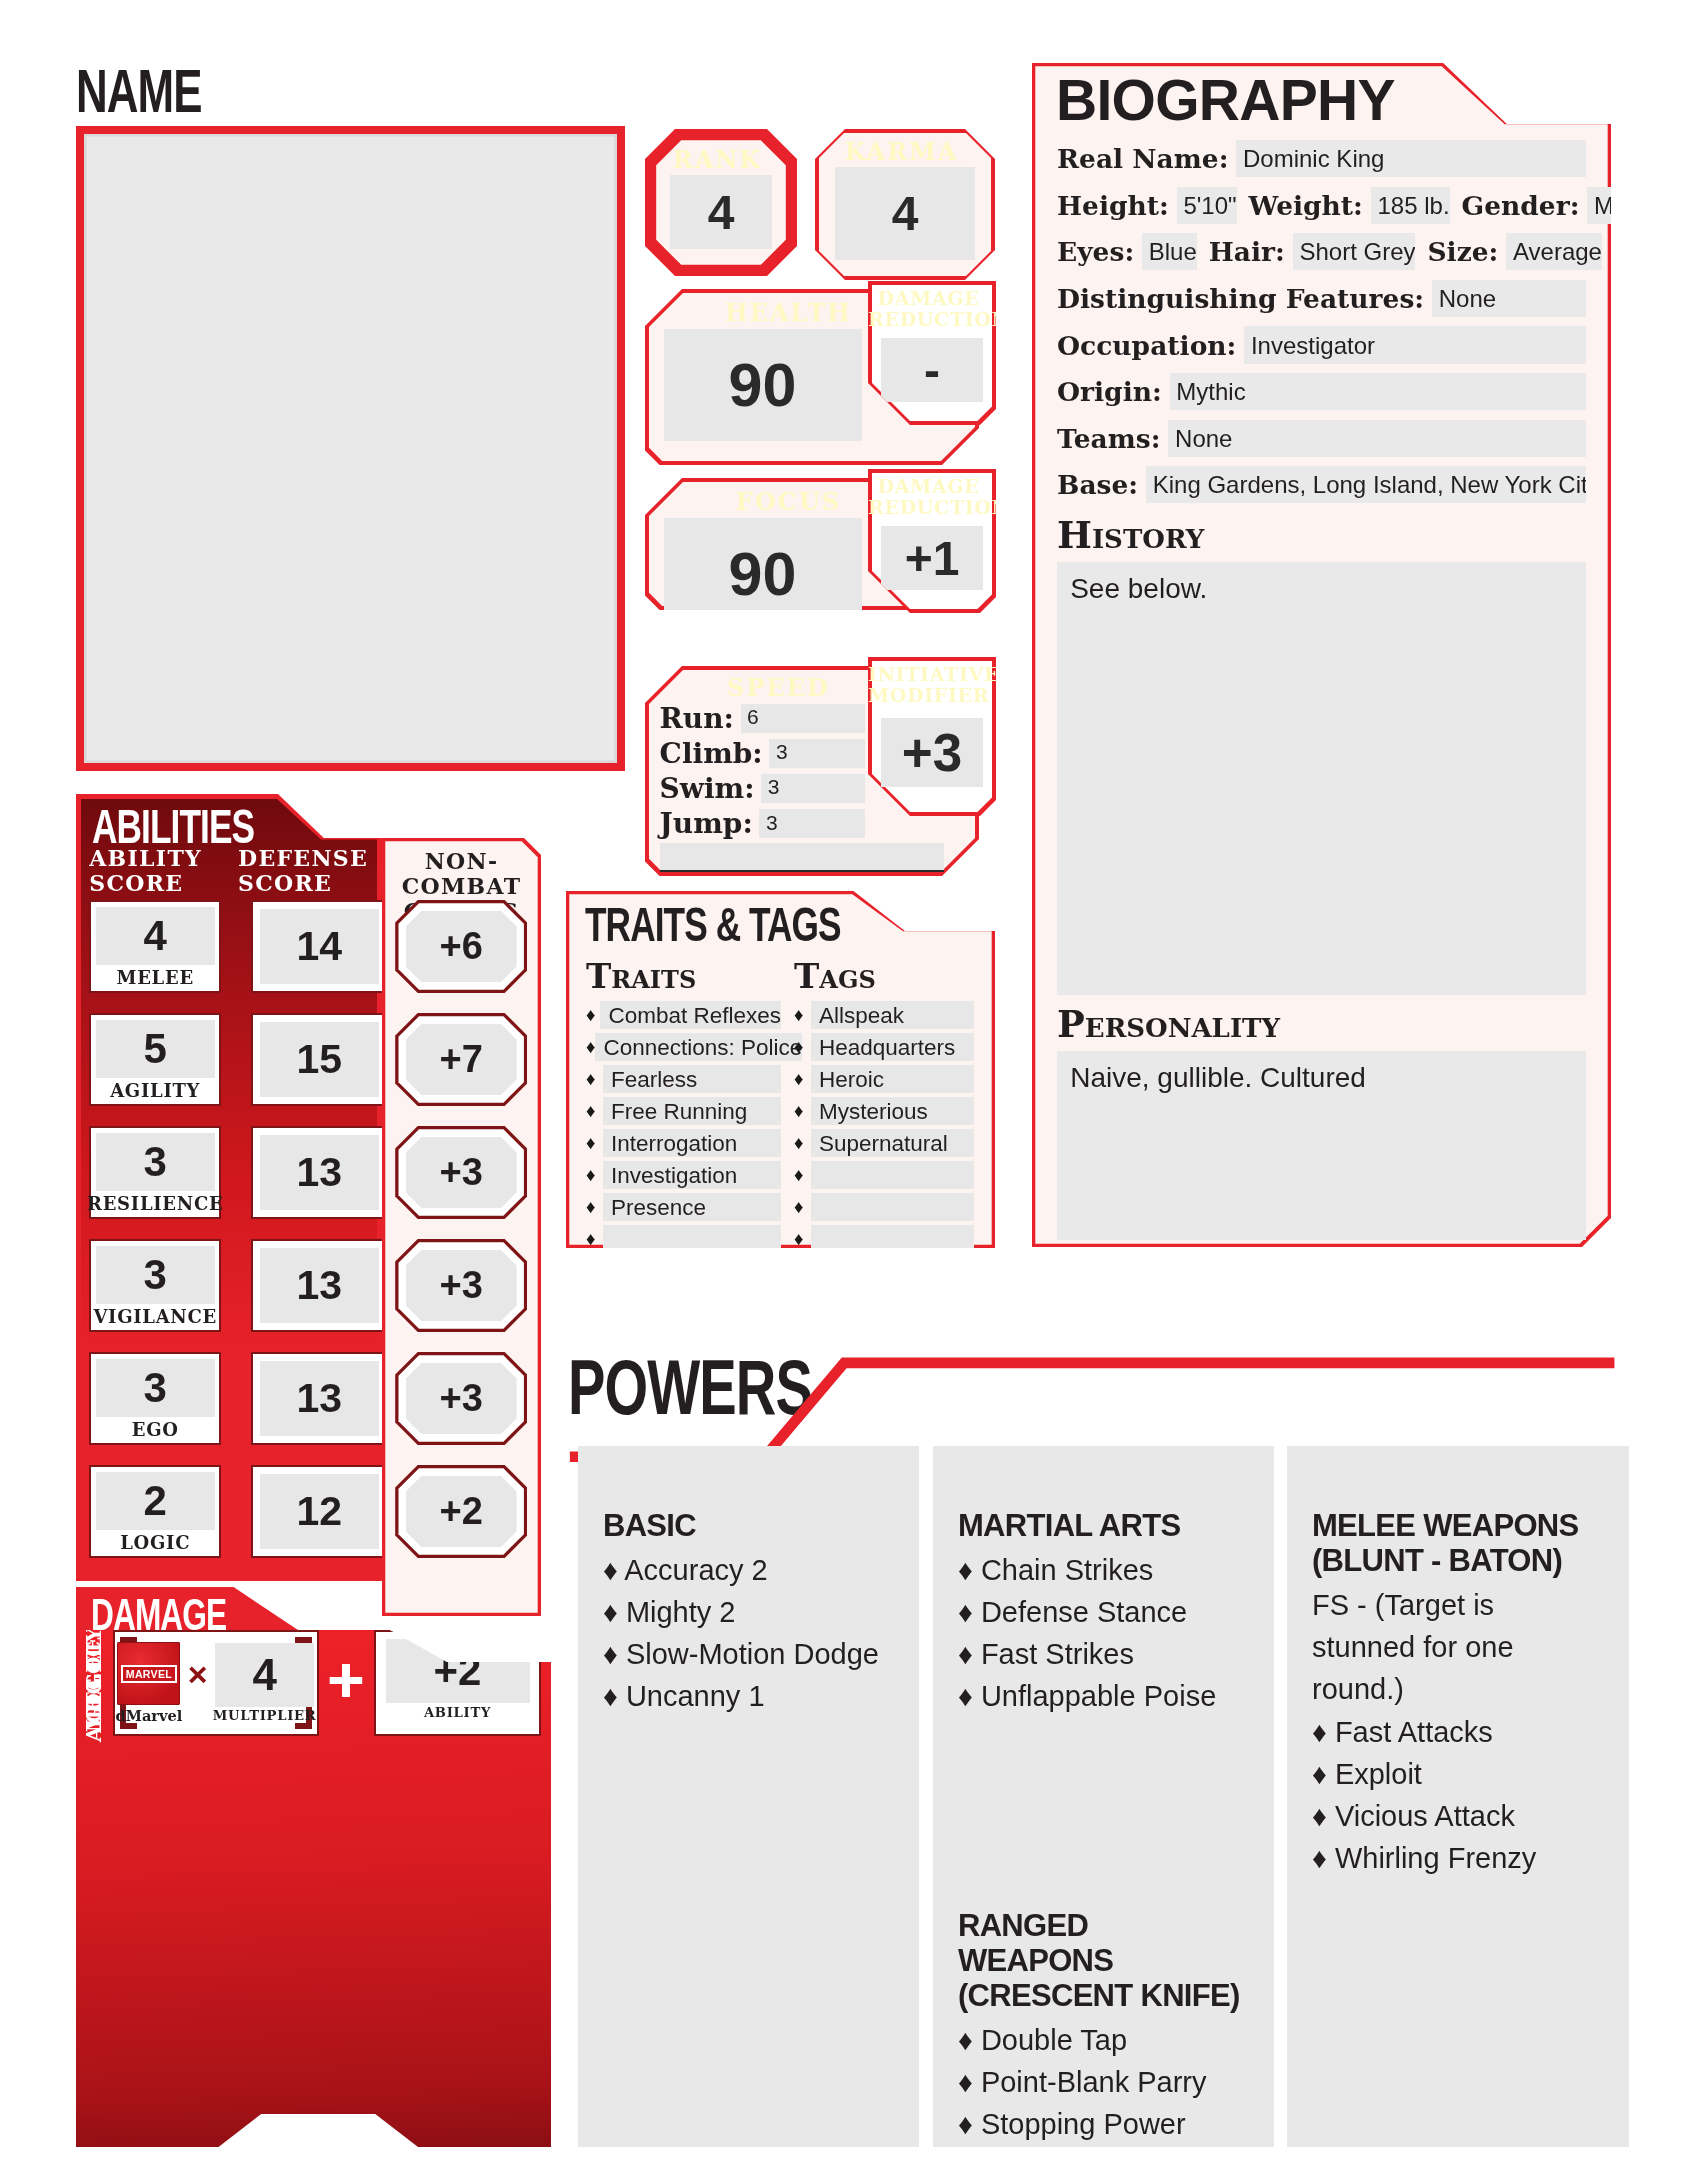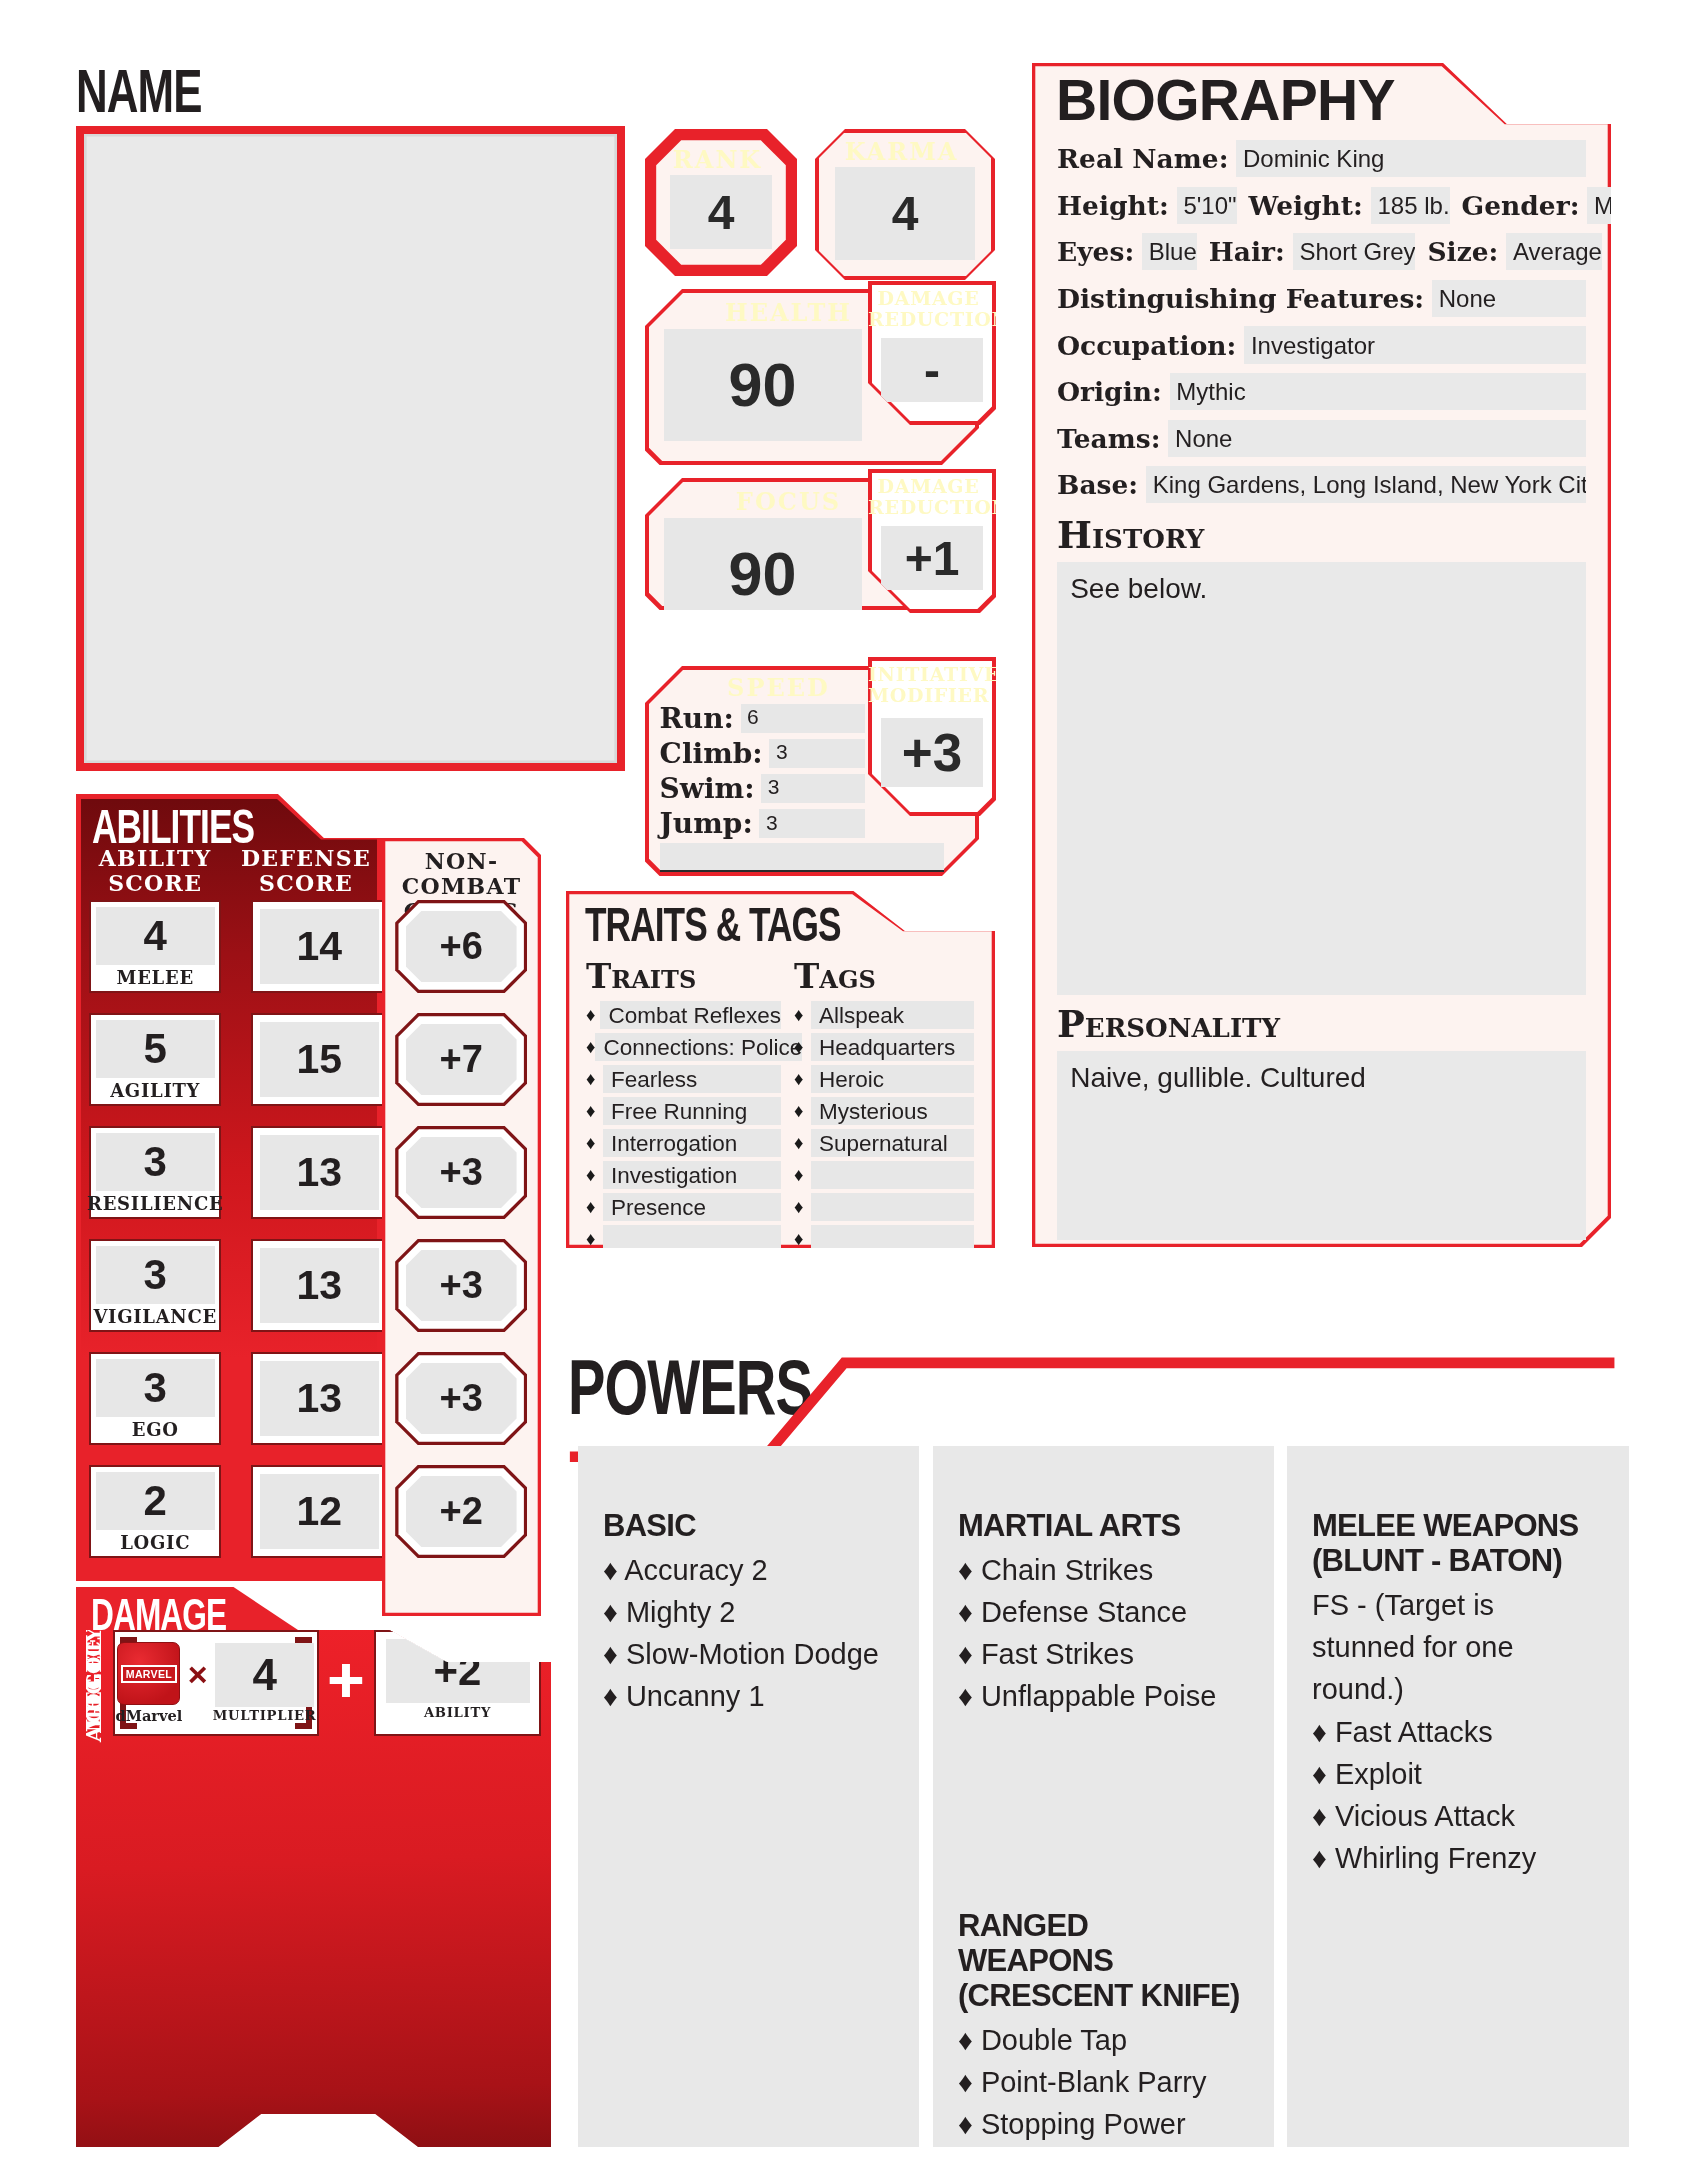--- a/index.html
+++ b/index.html
@@ -35,21 +35,21 @@
   .sp-row{display:flex;align-items:center;height:30px;margin-bottom:5.3px;}
   .sp-lab{font-size:28px;margin-right:6.6px;}
   .sp-bar{flex:1;height:29px;background:#e7e7e7;font-size:21px;padding:1.3px 0 0 6.6px;box-sizing:border-box;}
 
   
   .abil-outer{left:76px;top:794px;width:306px;height:787px;background:#e8222a;
       clip-path:polygon(0 0,66% 0,81% 44px,100% 44px,100% 100%,0 100%);}
   .abil-grad{position:absolute;inset:4.6px;background:linear-gradient(180deg,#6f0a0d 0%,#9c1015 20%,#cf171d 48%,#e8222a 72%);
       clip-path:polygon(0 0,66% 0,81% 41px,100% 41px,100% 100%,0 100%);}
   .abil-tab-title{position:absolute;left:16px;top:4px;color:#fff;font-size:49px;}
-  .abil-colhdr{position:absolute;color:#fff;font-size:22px;text-align:center;line-height:1.15;letter-spacing:1.3px;}
+  .abil-colhdr{position:absolute;color:#fff;font-size:22px;text-align:left;line-height:1.15;letter-spacing:1.3px;}
   .abil-rows{position:absolute;left:13.2px;top:106px;display:flex;flex-direction:column;gap:20px;}
   .abil-row{display:flex;gap:30px;height:93px;}
   .score-box{width:132px;height:93px;background:#fff;border:2.6px solid #7f1416;box-sizing:border-box;display:flex;flex-direction:column;}
   .score-grey{margin:4.6px 4.6px 0 4.6px;flex:1;background:#e7e7e7;display:flex;align-items:center;justify-content:center;font-size:42px;font-weight:bold;}
   .score-name{height:26.5px;display:flex;align-items:center;justify-content:center;font-size:18px;letter-spacing:0.7px;}
   .def-box{width:136px;height:93px;background:#fff;border:2.6px solid #7f1416;box-sizing:border-box;display:flex;}
   .def-grey{margin:6.6px;flex:1;background:#e7e7e7;display:flex;align-items:center;justify-content:center;font-size:41px;font-weight:bold;}
   .pinkcol{left:382px;top:838px;width:159px;height:778px;background:#e8222a;
       clip-path:polygon(0 0,calc(100% - 17px) 0,100% 17px,100% 100%,0 100%);}
   .pinkcol-in{position:absolute;inset:3.3px;background:#fdf3f0;clip-path:polygon(0 0,calc(100% - 16px) 0,100% 16px,100% 100%,0 100%);}
@@ -68,21 +68,21 @@
       clip-path:polygon(0 0,66% 0,78% 32px,100% 32px,100% 100%,72% 100%,63% calc(100% - 33px),39% calc(100% - 33px),30% 100%,0 100%);}
   .dmg-row{position:absolute;left:0;height:106px;width:100%;}
   .vlabel{position:absolute;left:1.3px;top:0;bottom:0;width:33px;display:flex;align-items:center;justify-content:center;
       writing-mode:vertical-rl;transform:rotate(180deg);color:#fff;font-size:20px;letter-spacing:3.3px;}
   .dice-box{position:absolute;left:37px;top:0;width:206px;height:106px;background:#fff;border:2.6px solid #7f1416;box-sizing:border-box;}
   .brk{position:absolute;top:5.3px;bottom:5.3px;width:17px;border:6.6px solid #7f1416;box-sizing:border-box;}
   .brk-l{left:5.3px;border-right:none;}
   .brk-r{right:5.3px;border-left:none;}
   .dice-inner{position:absolute;inset:4px 20px;display:flex;align-items:center;justify-content:center;gap:5.3px;}
   .die-col{display:flex;flex-direction:column;align-items:center;}
-  .die{width:61px;height:61px;border-radius:7px;border:1.3px solid #8f1013;
+  .die{width:61px;height:61px;border-radius:1px;border:1.3px solid #8f1013;
        background:radial-gradient(circle at 35% 30%,#ea2b32,#c01319 75%);display:flex;align-items:center;justify-content:center;}
   .die-logo{border:2px solid #fff;background:#c8161c;color:#fff;font-weight:900;font-size:10.6px;padding:0.7px 2.6px;letter-spacing:0.3px;}
   .die-cap{font-size:14.6px;margin-top:1.3px;}
   .times{color:#8b1013;font-weight:900;font-size:34px;padding-bottom:17px;}
   .mult-col{display:flex;flex-direction:column;align-items:center;}
   .mult-grey{width:99px;height:64px;background:#e7e7e7;display:flex;align-items:center;justify-content:center;font-size:44px;font-weight:bold;}
   .mult-cap{font-size:13.2px;margin-top:1.3px;letter-spacing:0.7px;}
   .plus{position:absolute;left:245px;top:0;width:50px;height:99px;color:#fff;font-weight:900;font-size:64px;display:flex;align-items:center;justify-content:center;}
   .mod-box{position:absolute;left:298px;top:0;width:167px;height:106px;background:#fff;border:2.6px solid #7f1416;box-sizing:border-box;
            display:flex;flex-direction:column;align-items:center;}

